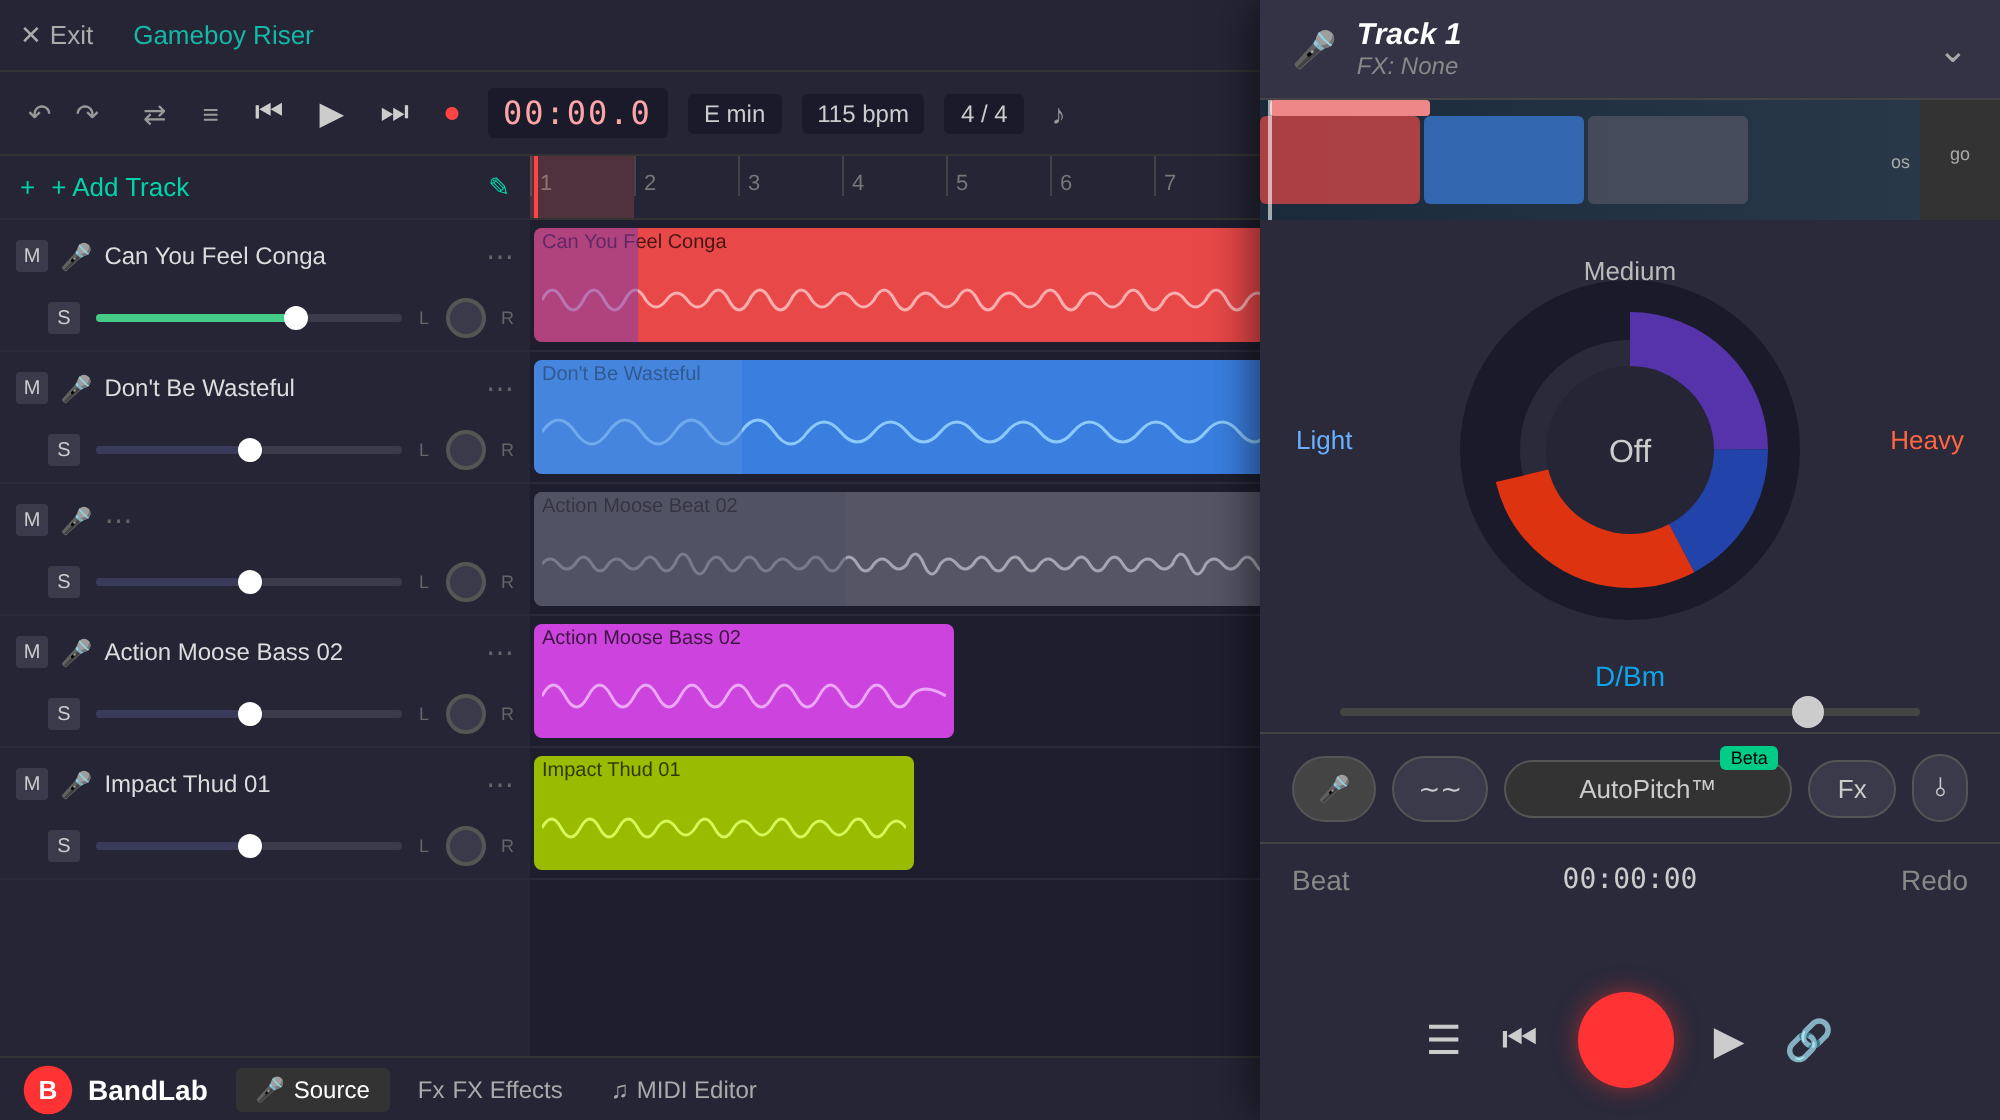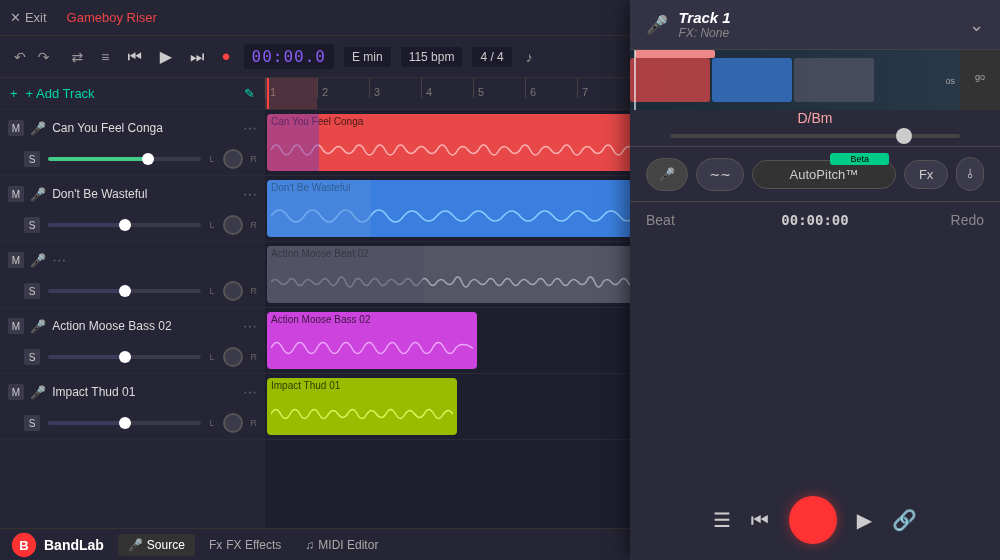--- a/index.html
+++ b/index.html
@@ -41,21 +41,21 @@
       gap: 4px;
       color: #aaa;
     }
     .menu-items {
       display: flex;
       gap: 16px;
       flex: 1;
     }
     .menu-item { cursor: pointer; color: #bbb; }
     .song-title {
-      color: #ef4444;
+      color: #14b8a6;
       font-size: 13px;
       margin-right: 10px;
     }
 
     
     .transport-bar {
       background: #252535;
       height: 42px;
       display: flex;
       align-items: center;
@@ -70,21 +70,21 @@
       cursor: pointer;
       font-size: 16px;
       padding: 4px;
       display: flex;
       align-items: center;
       justify-content: center;
     }
     .transport-btn.record { color: #ff4444; font-size: 14px; }
     .time-display {
       background: #1a1a2a;
-      color: #8b5cf6;
+      color: #fca5a5;
       font-size: 16px;
       font-family: monospace;
       padding: 3px 8px;
       border-radius: 3px;
       letter-spacing: 1px;
     }
     .key-display {
       background: #1a1a2a;
       color: #ccc;
       font-size: 12px;
@@ -431,21 +431,21 @@
 
     
     .key-section {
       padding: 0 20px 8px;
       display: flex;
       flex-direction: column;
       align-items: center;
       gap: 8px;
     }
     .key-label {
-      color: #fca5a5;
+      color: #0ea5e9;
       font-size: 14px;
     }
     .key-slider-track {
       width: 100%;
       height: 4px;
       background: #444;
       border-radius: 2px;
       position: relative;
     }
     .key-slider-thumb {
@@ -496,21 +496,20 @@
       color: #888;
       font-size: 14px;
       min-width: 40px;
     }
     .undo-time {
       color: #ccc;
       font-size: 14px;
       font-family: monospace;
       flex: 1;
       text-align: center;
-      font-weight: bold;
     }
     .redo-label {
       color: #888;
       font-size: 14px;
       text-align: right;
       min-width: 40px;
     }
 
     
     .panel-transport {
@@ -807,39 +806,64 @@
     <div class="thumbnail-bar" style="left:164px;width:80px;background:#555566;opacity:0.7;"></div>
     <div style="position:absolute;right:0;top:0;bottom:0;width:40px;background:#333;">
       <div style="color:#aaa;font-size:9px;text-align:center;padding-top:22px;">go</div>
     </div>
 
     <div style="position:absolute;top:0;left:5px;width:80px;height:8px;background:#e88;border-radius:2px;"></div>
     <div style="position:absolute;top:0;left:4px;width:2px;height:100%;background:white;opacity:0.6;"></div>
     <div style="position:absolute;top:26px;right:45px;color:#aaa;font-size:9px;">os</div>
   </div>
 
+  <div class="donut-area" style="position:relative;height:220px;">
+
+    <div style="position:absolute;top:18px;left:50%;transform:translateX(-50%);color:#bbb;font-size:13px;">Medium</div>
+    <div style="position:absolute;top:50%;left:18px;transform:translateY(-50%);color:#6ab0ff;font-size:13px;">Light</div>
+    <div style="position:absolute;top:50%;right:18px;transform:translateY(-50%);color:#ff6644;font-size:13px;">Heavy</div>
+
+    <svg class="donut-svg" viewBox="0 0 200 200">
+
+      <circle cx="100" cy="100" r="70" fill="#2a2a3a" stroke="none"></circle>
+
+      <circle cx="100" cy="100" r="70" fill="none" stroke="#1a1a2a" stroke-width="30"></circle>
+
+      <path d="M100,100 L100,30 A70,70 0 0,1 170,100 Z" fill="none"></path>
+
+      <circle cx="100" cy="100" r="55" fill="none" stroke="#5533aa" stroke-width="28" stroke-dasharray="86 260" stroke-dashoffset="0" transform="rotate(-90 100 100)"></circle>
+
+      <circle cx="100" cy="100" r="55" fill="none" stroke="#2244aa" stroke-width="28" stroke-dasharray="60 286" stroke-dashoffset="-86" transform="rotate(-90 100 100)"></circle>
+
+      <circle cx="100" cy="100" r="55" fill="none" stroke="#dd3311" stroke-width="28" stroke-dasharray="100 246" stroke-dashoffset="-146" transform="rotate(-90 100 100)"></circle>
+
+      <circle cx="100" cy="100" r="42" fill="#252535"></circle>
+
+      <text x="100" y="106" text-anchor="middle" fill="#ccc" font-size="16" font-family="Arial">Off</text>
+    </svg>
+  </div>
 
   <div class="key-section">
     <div class="key-label">D/Bm</div>
     <div style="width:100%;padding:0 20px;">
       <div class="key-slider-track">
         <div class="key-slider-thumb" style="left:78%;"></div>
       </div>
     </div>
   </div>
 
   <div class="panel-bottom-btns">
     <button class="panel-btn" style="background:#444;padding:8px 12px;">
       <span>🎤</span>
     </button>
     <button class="panel-btn" style="padding:8px 12px;">
       <span>∼∼</span>
     </button>
     <button class="panel-btn autopitch" style="flex:1;justify-content:center;position:relative;">
-      <span style="position:absolute;top:-8px;right:6px;background:#00cc88;color:#000;font-size:9px;padding:1px 20px;border-radius:3px;">Beta</span>
+      <span style="position:absolute;top:-8px;right:6px;background:#00cc88;color:#000;font-size:9px;padding:1px 5px;border-radius:3px;">Beta</span>
       <span>AutoPitch™</span>
     </button>
     <button class="panel-btn">
       <span>Fx</span>
     </button>
     <button class="panel-btn" style="padding:8px 10px;">
       <span>⫰</span>
     </button>
   </div>
 

